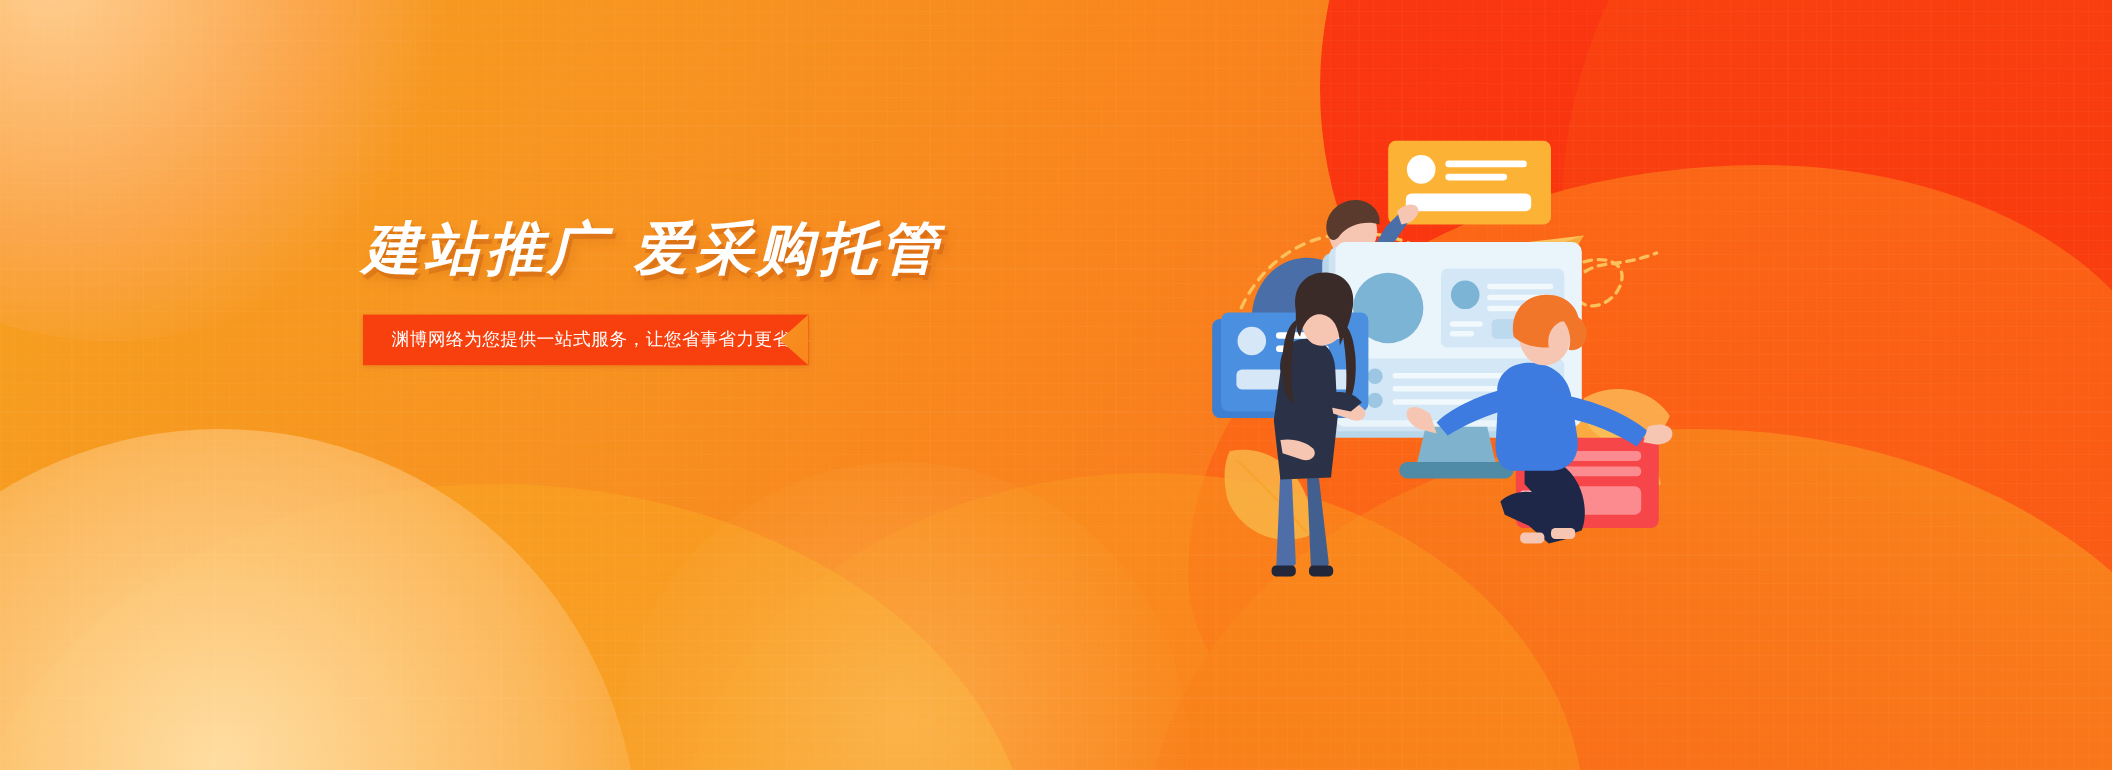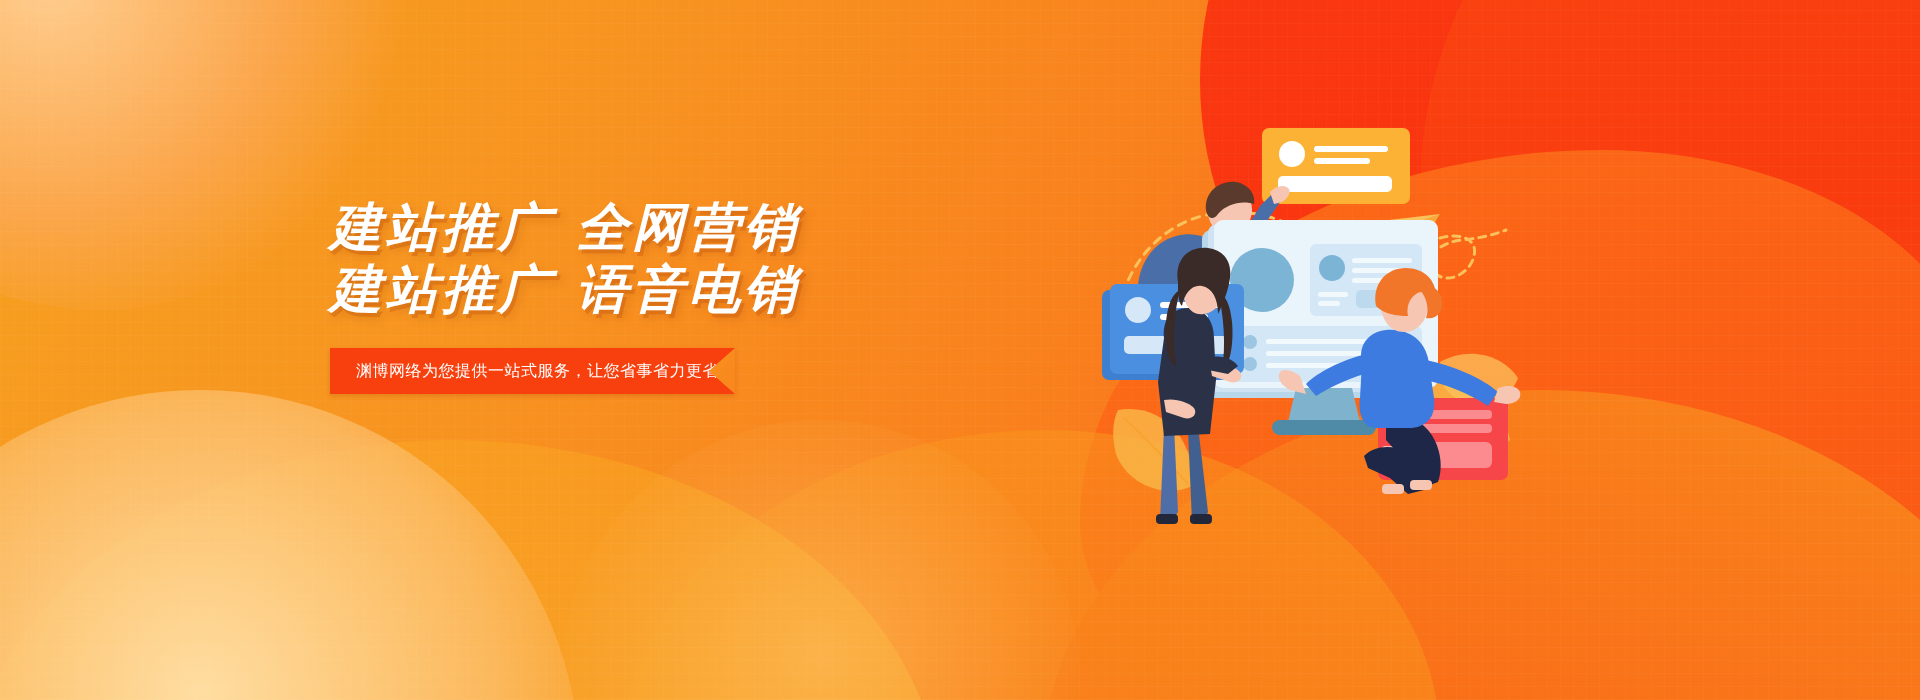--- a/index.html
+++ b/index.html
@@ -133,23 +133,22 @@
     <div class="wave wave-bottom-right"></div>
     <div class="wave wave-center-low"></div>
     <div class="wave wave-bottom-left"></div>
     <div class="blob blob-tl"></div>
     <div class="blob blob-bl"></div>
     <div class="blob blob-mid"></div>
     <div class="grid-tex"></div>
   </div>
 
   <div class="text-block">
-    <div class="headline"><span>建站推广</span><span class="gap"></span><span>全网营销</span></div>
-
-    <div class="headline"><span>建站推广</span><span class="gap"></span><span>语音电销</span></div>
+
+    <div class="headline"><span>建站推广</span><span class="gap"></span><span>爱采购托管</span></div>
 
     <div class="ribbon">
       <span class="ribbon-text">渊博网络为您提供一站式服务，让您省事省力更省心</span>
     </div>
   </div>
 
   <div class="illus">
     <svg viewBox="0 0 420 460" xmlns="http://www.w3.org/2000/svg">
 
       <g>

